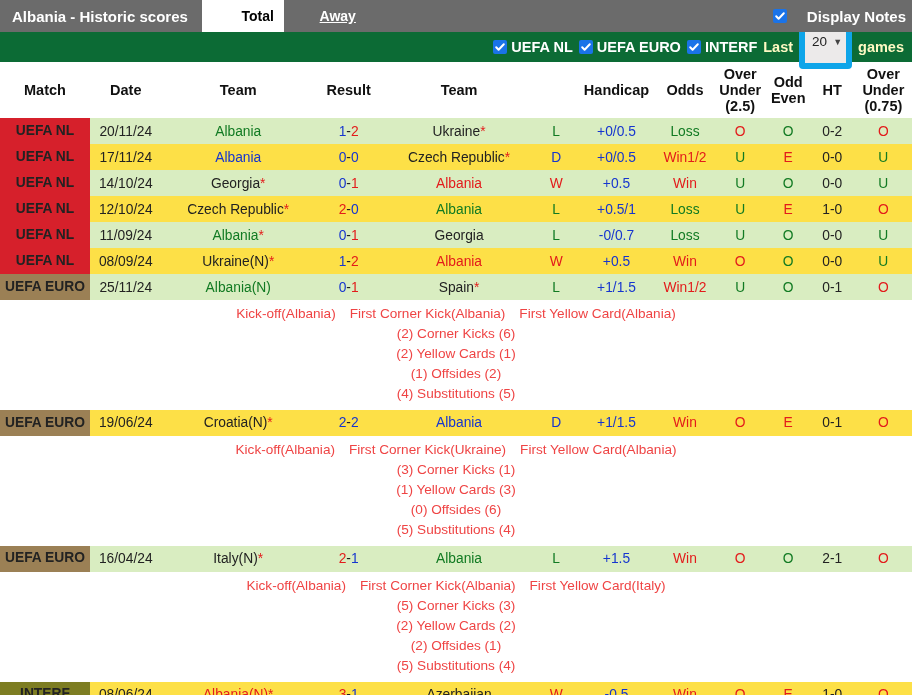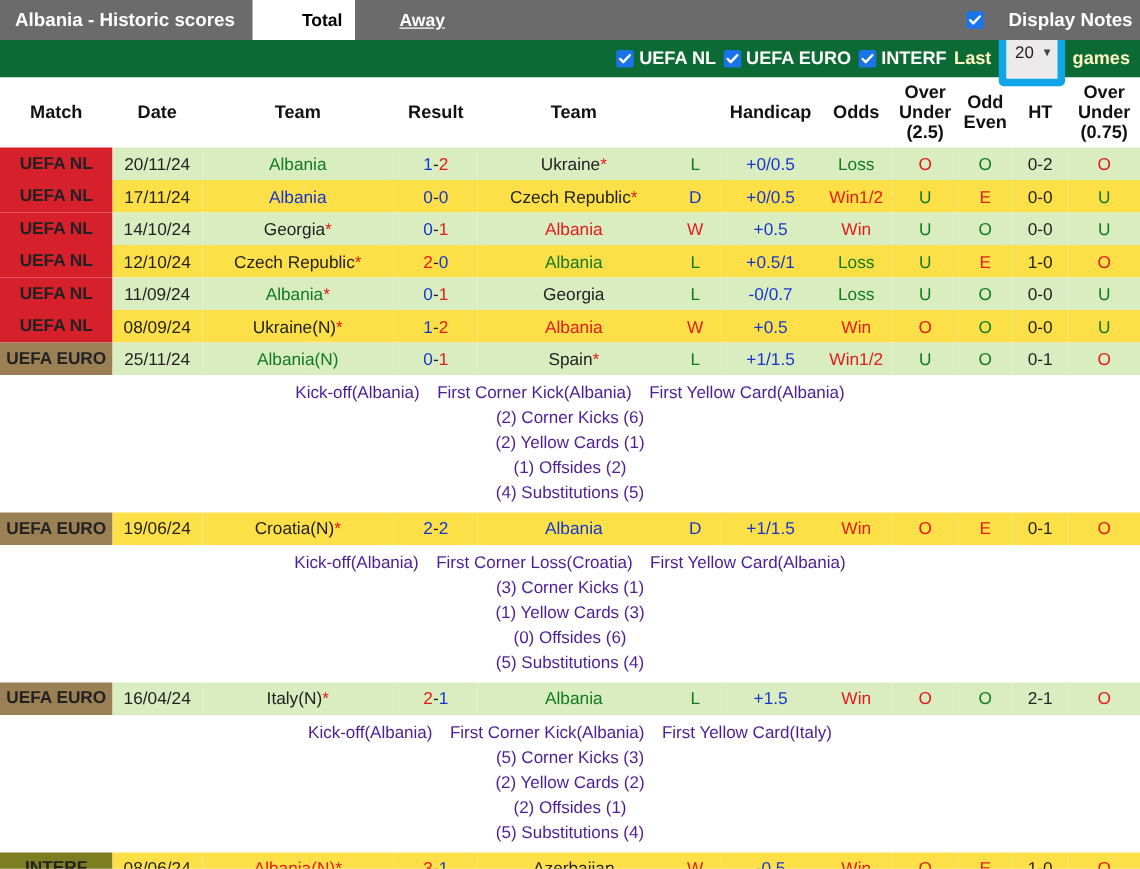--- a/index.html
+++ b/index.html
@@ -165,21 +165,21 @@
   td.comp.inter { background: #7d7d22; }
 
   
   tr.notes td {
     background: #ffffff;
     height: auto;
     padding: 4px 0 6px 0;
   }
   .notes-wrap {
     font-size: 13.6px;
-    color: #4c1d95;
+    color: #ef4444;
     line-height: 1.47;
     text-align: center;
   }
   .notes-head {
     display: flex;
     justify-content: center;
     gap: 14px;
     white-space: nowrap;
   }
 
@@ -401,21 +401,21 @@
         <td><span class="c-red">O</span></td>
         <td><span class="c-red">E</span></td>
         <td><span class="c-dark">0-1</span></td>
         <td><span class="c-red">O</span></td>
       </tr>
       <tr class="notes">
         <td colspan="12">
           <div class="notes-wrap">
             <div class="notes-head">
               <span>Kick-off(Albania)</span>
-              <span>First Corner Loss(Croatia)</span>
+              <span>First Corner Kick(Ukraine)</span>
               <span>First Yellow Card(Albania)</span>
             </div>
             <div>(3) Corner Kicks (1)</div>
             <div>(1) Yellow Cards (3)</div>
             <div>(0) Offsides (6)</div>
             <div>(5) Substitutions (4)</div>
           </div>
         </td>
       </tr>
       <tr class="row-a">

